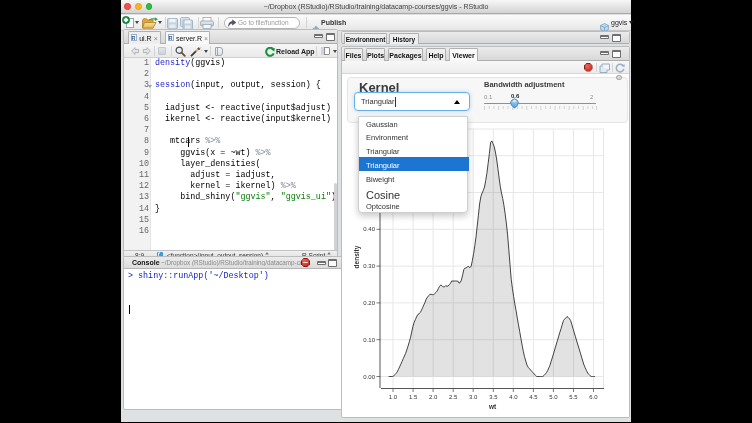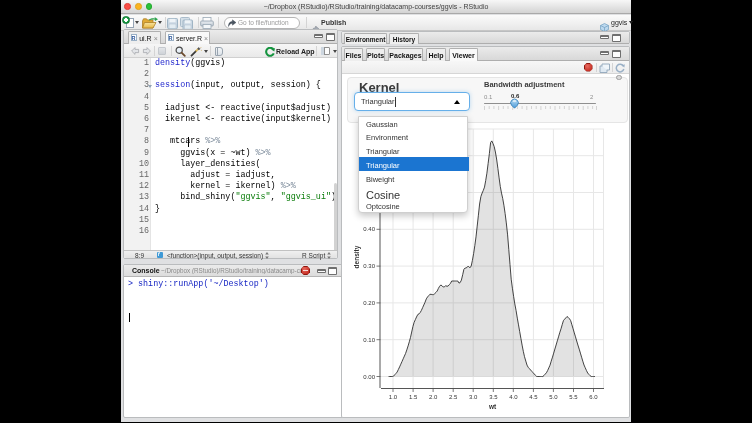--- a/index.html
+++ b/index.html
@@ -194,21 +194,21 @@
               <path d="M2 0 L3.8 2.6 H0.2 Z" fill="#777"></path>
               <path d="M2 7 L3.8 4.4 H0.2 Z" fill="#777"></path>
             </svg></div>
       <div class="abs" style="right:6px;top:0.5px;font-size:6.5px;color:#333">R Script <svg width="4" height="7" viewBox="0 0 4 7" style="vertical-align:-1px">
               <path d="M2 0 L3.8 2.6 H0.2 Z" fill="#777"></path>
               <path d="M2 7 L3.8 4.4 H0.2 Z" fill="#777"></path>
             </svg></div>
     </div>
   </div>
 
-  <div class="panel" id="console" style="left:2px;top:264px;width:239px;height:154px">
+  <div class="panel" id="console" style="left:2px;top:256px;width:239px;height:154px">
     <div class="abs" style="left:0;top:0;right:0;height:12px;background:linear-gradient(#ebebeb,#dcdcdc);border-bottom:1px solid #b5b5b5;border-radius:2px 2px 0 0">
       <div class="abs" style="left:8px;top:1.5px;font-size:7px;font-weight:bold;color:#111">Console</div>
       <div class="abs" style="left:37px;top:2px;font-size:6.3px;color:#8a8a8a;width:148px;overflow:hidden;white-space:nowrap">~/Dropbox (RStudio)/RStudio/training/datacamp-co</div>
       <div class="abs" style="left:177px;top:1px;width:9px;height:9px;background:radial-gradient(circle at 35% 30%,#e86a60,#bc1f14);border-radius:2px;clip-path:polygon(30% 0,70% 0,100% 30%,100% 70%,70% 100%,30% 100%,0 70%,0 30%);border:0.5px solid #8f170e"></div>
       <div class="abs" style="left:179.2px;top:4.7px;width:4.6px;height:1.6px;background:#f6d9d6"></div>
       <div class="winbtn min" style="left:193px"></div>
       <div class="winbtn" style="left:204px;top:2px"></div>
     </div>
     <div class="cl" style="left:4px;top:14px;color:#1726c3">&gt; shiny::runApp(<span style="color:#1726c3">'~/Desktop'</span>)</div>
     <div class="abs" style="left:4.5px;top:47.5px;width:1px;height:9px;background:#000"></div>

